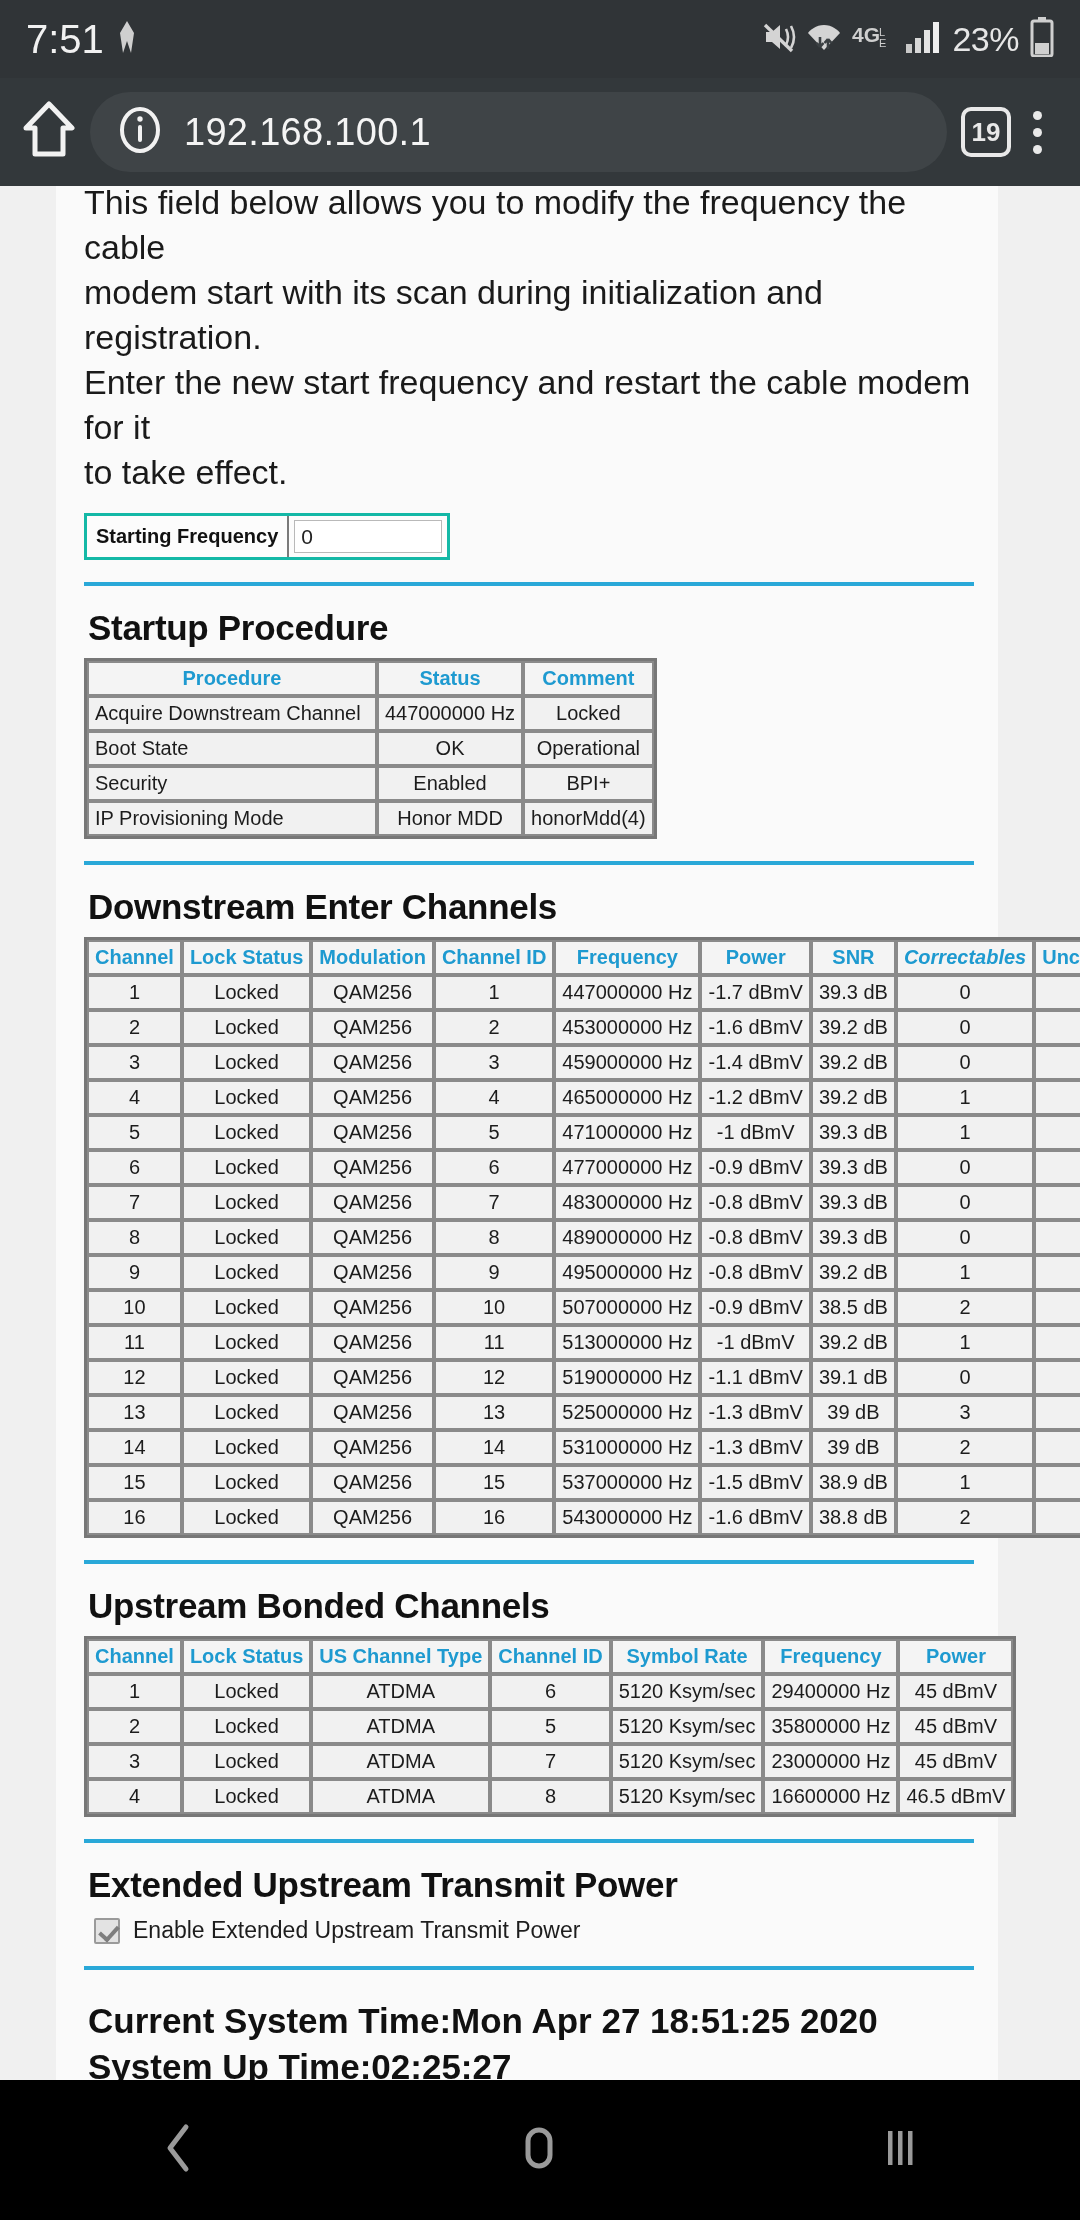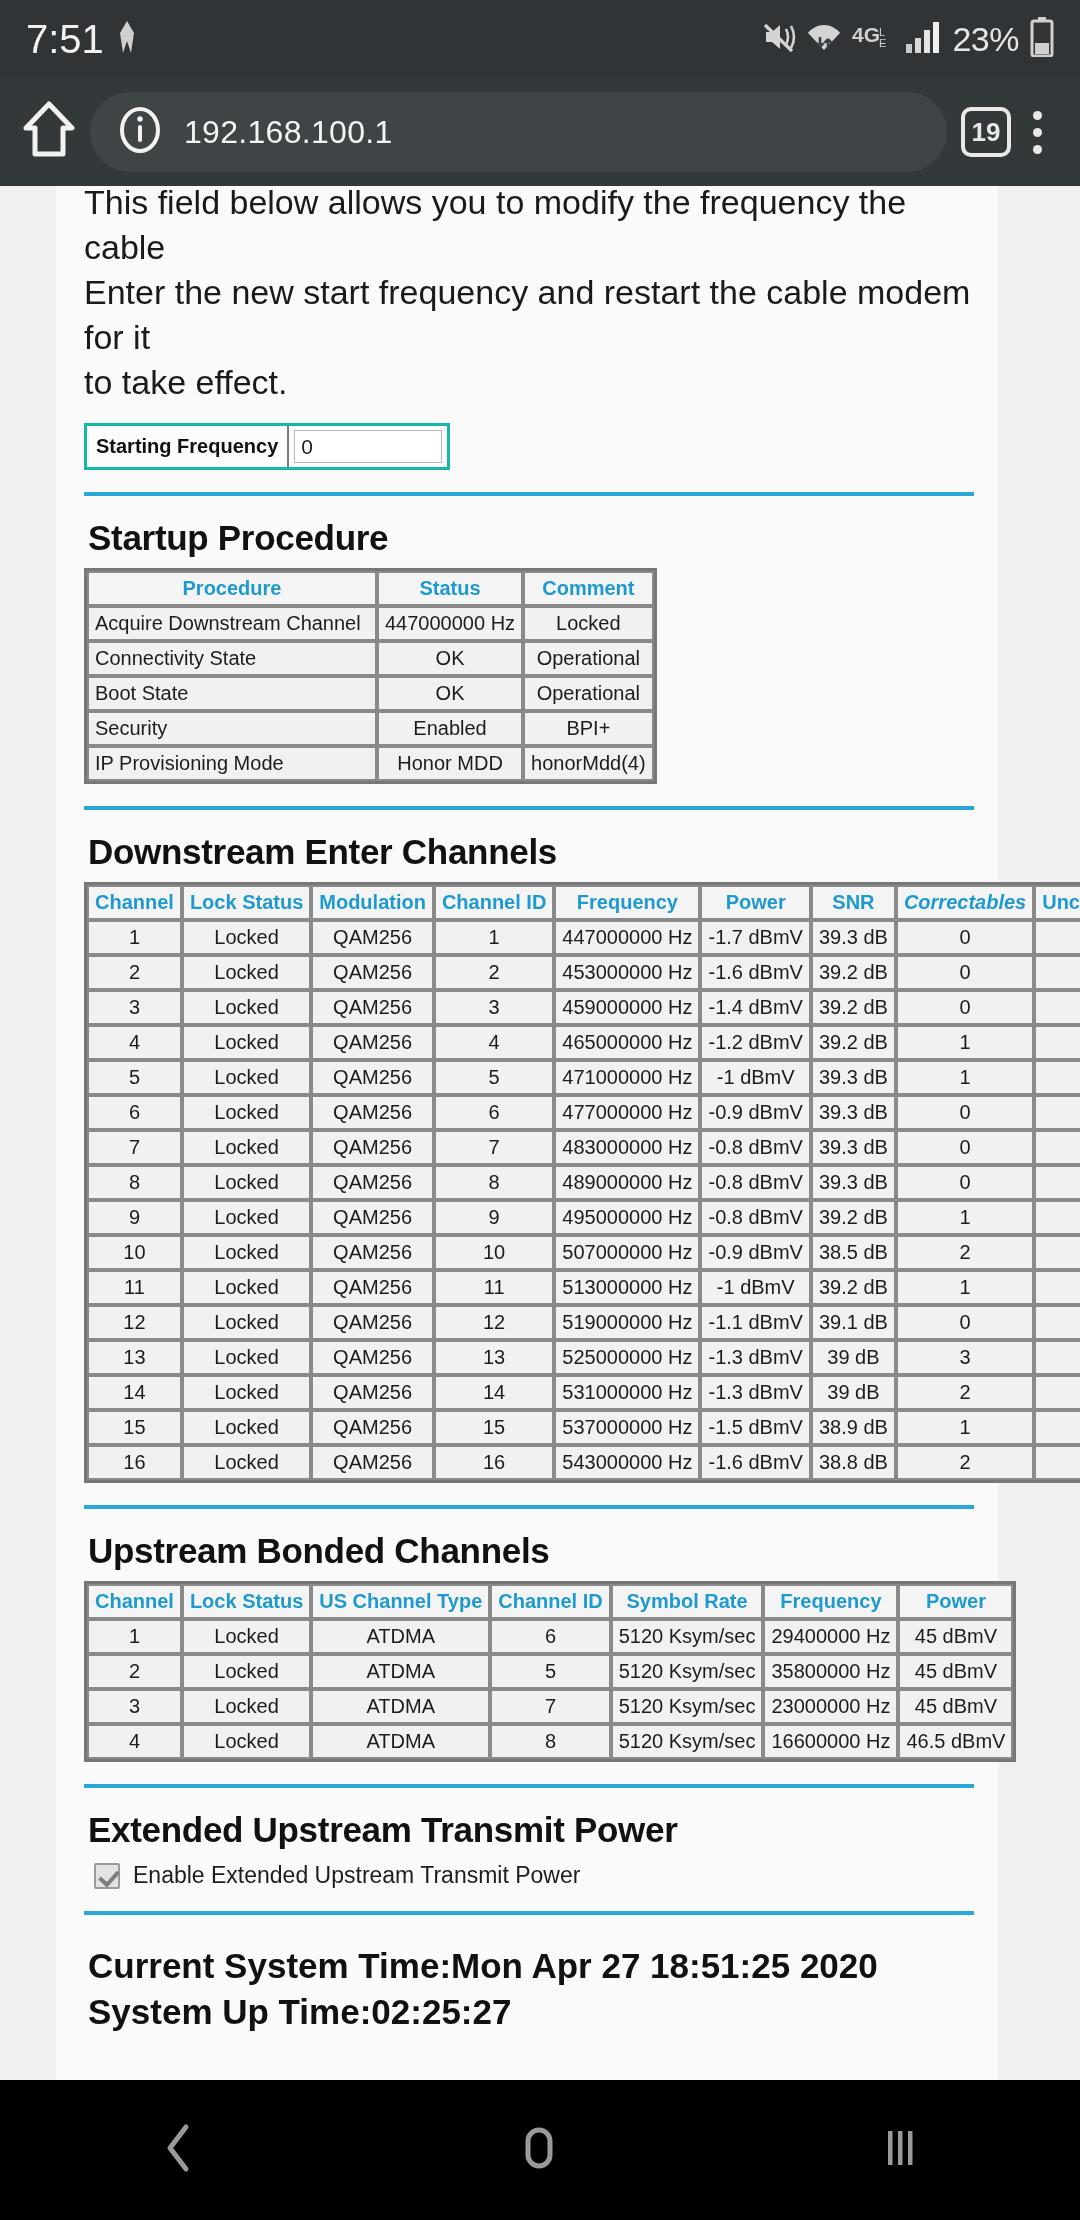--- a/index.html
+++ b/index.html
@@ -26,21 +26,21 @@
   
   .browserbar {
     position: absolute; top: 78px; left: 0; width: 1080px; height: 108px;
     background: #33383b; display: flex; align-items: center; padding: 0 22px;
   }
   .omnibox {
     flex: 1; height: 80px; margin: 0 14px;
     background: #3f4447; border-radius: 40px;
     display: flex; align-items: center; padding: 0 28px; gap: 22px;
   }
-  .url-text { color: #f4f4f4; font-size: 32px; letter-spacing: 0.3px; }
+  .url-text { color: #f4f4f4; font-size: 38px; letter-spacing: 0.3px; }
   .tabcount {
     width: 50px; height: 50px; border: 4px solid #e9e9e9; border-radius: 10px;
     display: flex; align-items: center; justify-content: center;
     color: #e9e9e9; font-size: 26px; font-weight: bold;
   }
   .kebab { display: flex; flex-direction: column; gap: 8px; padding: 0 16px 0 22px; }
   .kebab i { width: 9px; height: 9px; border-radius: 50%; background: #e9e9e9; display: block; }
 
   
   .viewport {
@@ -196,20 +196,21 @@
   <div class="viewport">
     <div class="page-left-strip"></div>
     <div class="page-right-strip"></div>
     <div class="tail"></div>
 
     <div class="page-body">
       <div class="content">
 
         <div class="para" style="margin-top:-6px;">
           <span class="clip">This field below allows you to modify the frequency the cable</span>
+          <span class="clip">modem start with its scan during initialization and registration.</span>
           <span class="clip">Enter the new start frequency and restart the cable modem for it</span>
           <span class="clip">to take effect.</span>
         </div>
 
         <table class="box freq-tbl">
           <tbody>
               <tr>
             <td class="freq-label">Starting Frequency</td>
             <td class="freq-input-cell">
               <input class="freq-input" type="text" value="0" style="">
@@ -227,25 +228,20 @@
               <th style="width:290px">Procedure</th>
               <th style="width:120px">Status</th>
               <th style="width:120px">Comment</th>
             </tr>
           </thead>
           <tbody>
             <tr>
               <td class="leftcell">Acquire Downstream Channel</td>
               <td>447000000 Hz</td>
               <td>Locked</td>
-            </tr>
-            <tr>
-              <td class="leftcell">Connectivity State</td>
-              <td>OK</td>
-              <td>Operational</td>
             </tr>
             <tr>
               <td class="leftcell">Boot State</td>
               <td>OK</td>
               <td>Operational</td>
             </tr>
             <tr>
               <td class="leftcell">Security</td>
               <td>Enabled</td>
               <td>BPI+</td>

